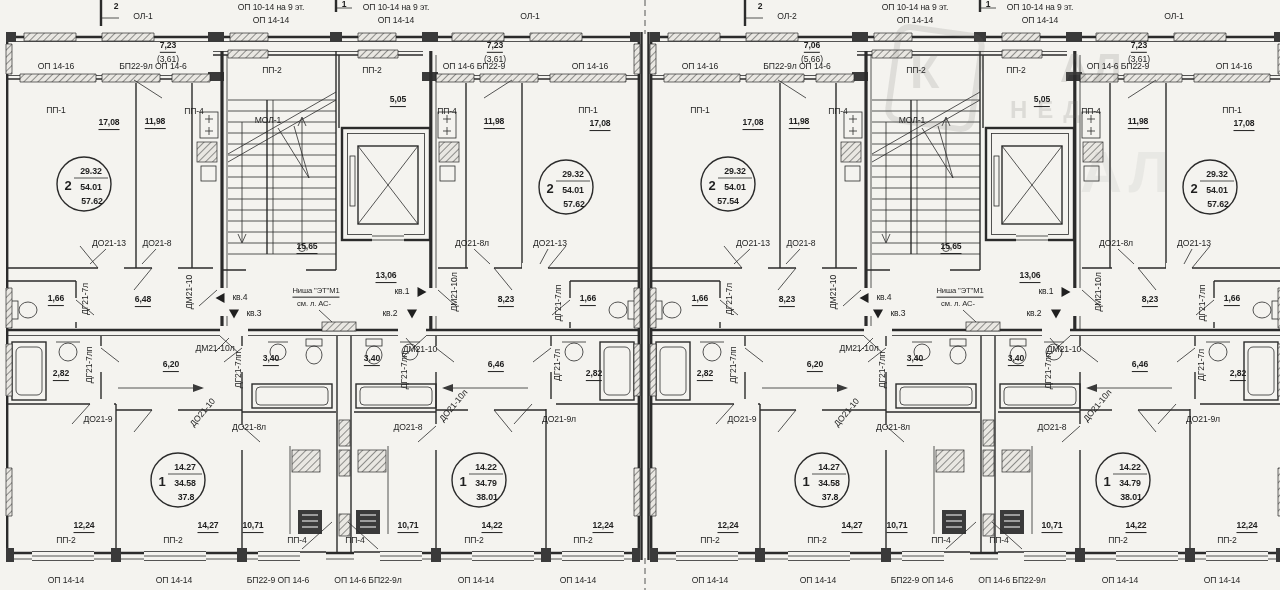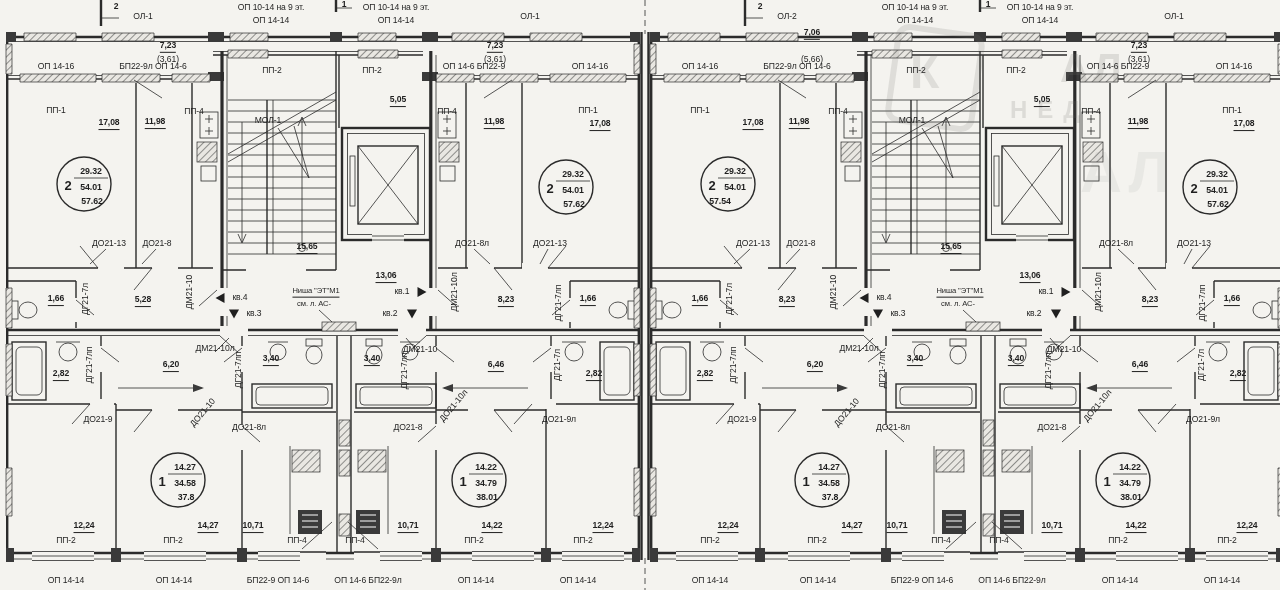--- a/index.html
+++ b/index.html
@@ -229,21 +229,21 @@
   <span class="L u fb" style="left:149px;top:123px">11,98</span>
   <span class="L" style="left:188px;top:112px">ПП-4</span>
   <span class="L big" style="left:62px;top:186px">2</span>
   <span class="L st" style="left:85px;top:171px">29.32</span>
   <span class="L st" style="left:85px;top:187px">54.01</span>
   <span class="L st" style="left:86px;top:201px">57.62</span>
   <span class="L" style="left:103px;top:244px">ДО21-13</span>
   <span class="L" style="left:151px;top:244px">ДО21-8</span>
   <span class="L vt" style="left:80px;top:299px">ДГ21-7л</span>
   <span class="L u fb" style="left:50px;top:300px">1,66</span>
-  <span class="L u fb" style="left:137px;top:301px">5,28</span>
+  <span class="L u fb" style="left:137px;top:301px">6,48</span>
   <span class="L vt" style="left:184px;top:292px">ДМ21-10</span>
 
   <div class="tri tl" style="left:214px;top:298px"></div>
   <span class="L" style="left:234px;top:298px">кв.4</span>
   <div class="tri td" style="left:228px;top:314px"></div>
   <span class="L" style="left:248px;top:314px">кв.3</span>
   <span class="L s u" style="left:310px;top:292px">Ниша "ЭТ"М1</span>
   <span class="L s" style="left:308px;top:304px">см. л. АС-</span>
   <span class="L u fb" style="left:380px;top:277px">13,06</span>
   <span class="L" style="left:396px;top:292px">кв.1</span>
@@ -318,21 +318,21 @@
 
   <span class="L fb" style="left:110px;top:7px">2</span>
   <span class="L" style="left:137px;top:17px">ОЛ-2</span>
   <span class="L" style="left:265px;top:8px">ОП 10-14 на 9 эт.</span>
   <span class="L" style="left:265px;top:21px">ОП 14-14</span>
   <span class="L fb" style="left:338px;top:5px">1</span>
   <span class="L" style="left:390px;top:8px">ОП 10-14 на 9 эт.</span>
   <span class="L" style="left:390px;top:21px">ОП 14-14</span>
   <span class="L" style="left:524px;top:17px">ОЛ-1</span>
 
-  <span class="L fr" style="left:162px;top:34px">7,06</span>
+  <span class="L fr" style="left:162px;top:47px">7,06</span>
   <span class="L" style="left:162px;top:60px">(5,66)</span>
   <span class="L" style="left:50px;top:67px">ОП 14-16</span>
   <span class="L" style="left:147px;top:67px">БП22-9л ОП 14-6</span>
   <span class="L fr" style="left:489px;top:47px">7,23</span>
   <span class="L" style="left:489px;top:60px">(3,61)</span>
   <span class="L" style="left:468px;top:67px">ОП 14-6  БП22-9</span>
   <span class="L" style="left:584px;top:67px">ОП 14-16</span>
 
   <span class="L" style="left:266px;top:71px">ПП-2</span>
   <span class="L" style="left:366px;top:71px">ПП-2</span>
@@ -340,21 +340,21 @@
   <span class="L" style="left:262px;top:121px">МОЛ-1</span>
   <span class="L u fb" style="left:301px;top:248px">15,65</span>
 
   <span class="L" style="left:50px;top:111px">ПП-1</span>
   <span class="L u fb" style="left:103px;top:124px">17,08</span>
   <span class="L u fb" style="left:149px;top:123px">11,98</span>
   <span class="L" style="left:188px;top:112px">ПП-4</span>
   <span class="L big" style="left:62px;top:186px">2</span>
   <span class="L st" style="left:85px;top:171px">29.32</span>
   <span class="L st" style="left:85px;top:187px">54.01</span>
-  <span class="L st" style="left:70px;top:201px">57.54</span>
+  <span class="L st" style="left:78px;top:201px">57.54</span>
   <span class="L" style="left:103px;top:244px">ДО21-13</span>
   <span class="L" style="left:151px;top:244px">ДО21-8</span>
   <span class="L vt" style="left:80px;top:299px">ДГ21-7л</span>
   <span class="L u fb" style="left:50px;top:300px">1,66</span>
   <span class="L u fb" style="left:137px;top:301px">8,23</span>
   <span class="L vt" style="left:184px;top:292px">ДМ21-10</span>
 
   <div class="tri tl" style="left:214px;top:298px"></div>
   <span class="L" style="left:234px;top:298px">кв.4</span>
   <div class="tri td" style="left:228px;top:314px"></div>

